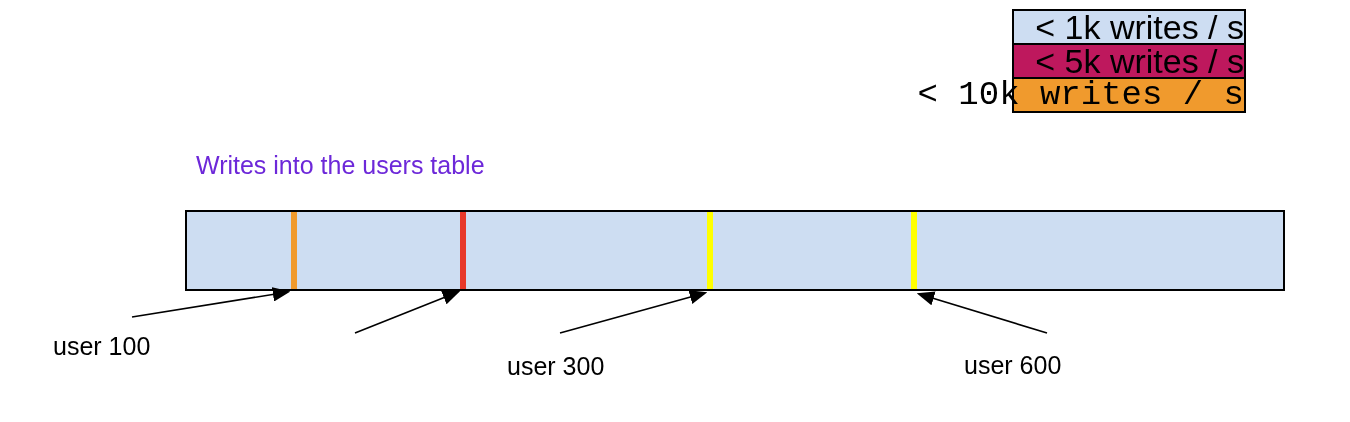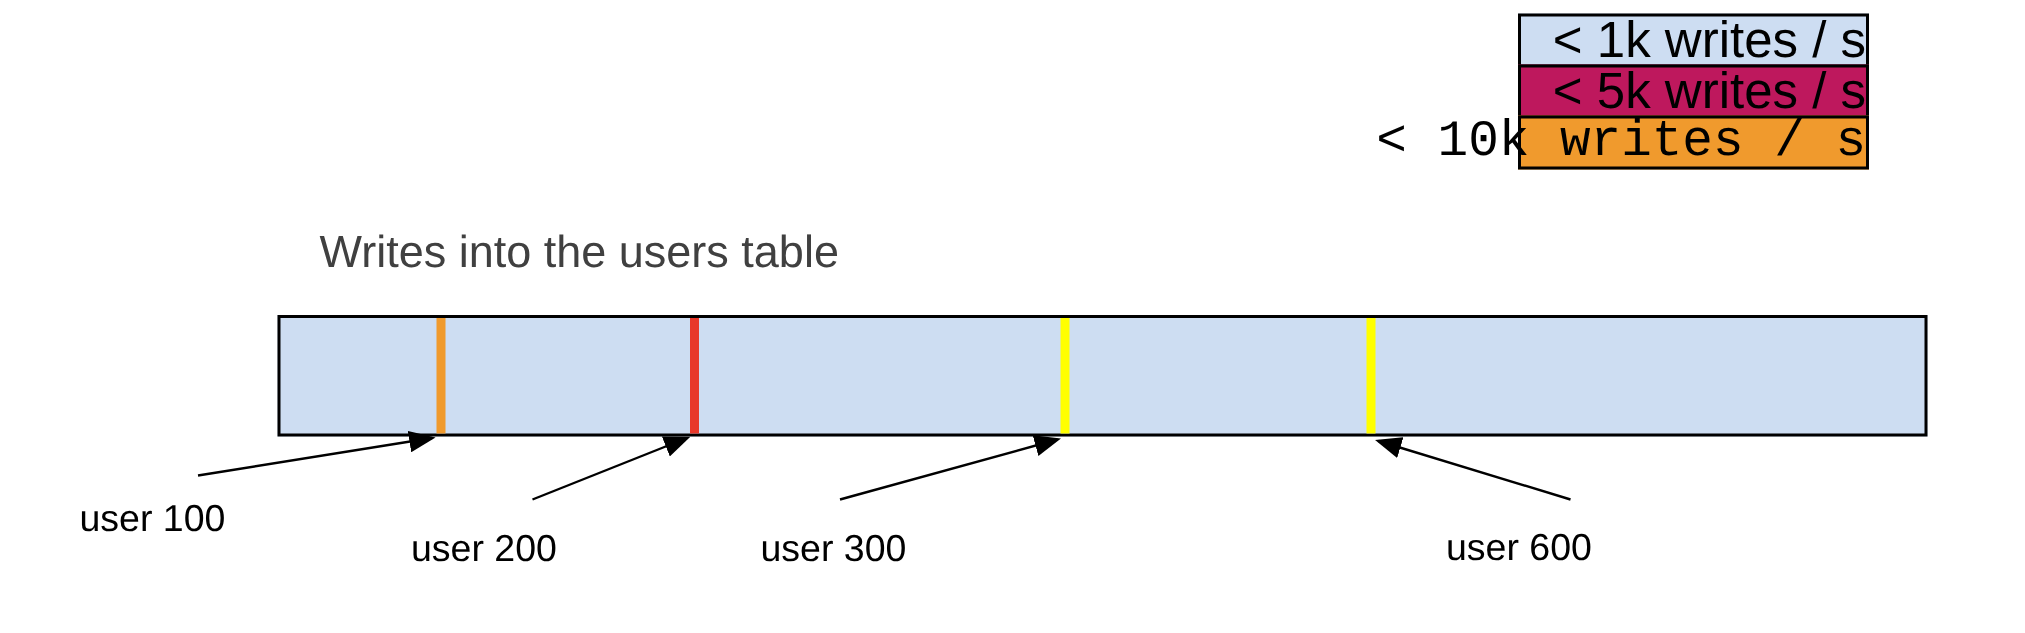--- a/index.html
+++ b/index.html
@@ -10,25 +10,25 @@
     position: relative;
     width: 1350px;
     height: 422px;
     background: #ffffff;
     overflow: hidden;
     color: #000000;
   }
 
   .diagram-title {
     position: absolute;
-    left: 213px;
+    left: 196px;
     top: 152px;
-    font-size: 30px;
+    font-size: 25px;
     line-height: 1.1;
-    color: #404040;
+    color: #6d28d9;
     white-space: nowrap;
   }
 
   .users-bar {
     position: absolute;
     left: 185px;
     top: 210px;
     width: 1100px;
     height: 81px;
     border: 2px solid #000000;
@@ -117,17 +117,16 @@
     </g>
     <g>
       <line x1="560" y1="333" x2="705" y2="293" stroke="#000000" stroke-width="1.6" marker-end="url(#arrowhead)"></line>
     </g>
     <g>
       <line x1="1047" y1="333" x2="919" y2="294" stroke="#000000" stroke-width="1.6" marker-end="url(#arrowhead)"></line>
     </g>
   </svg>
 
   <div class="user-label label-user-100">user 100</div>
-  <div class="user-label label-user-200">user 200</div>
   <div class="user-label label-user-300">user 300</div>
   <div class="user-label label-user-400">user 600</div>
 
 </div>
 
 </body></html>

